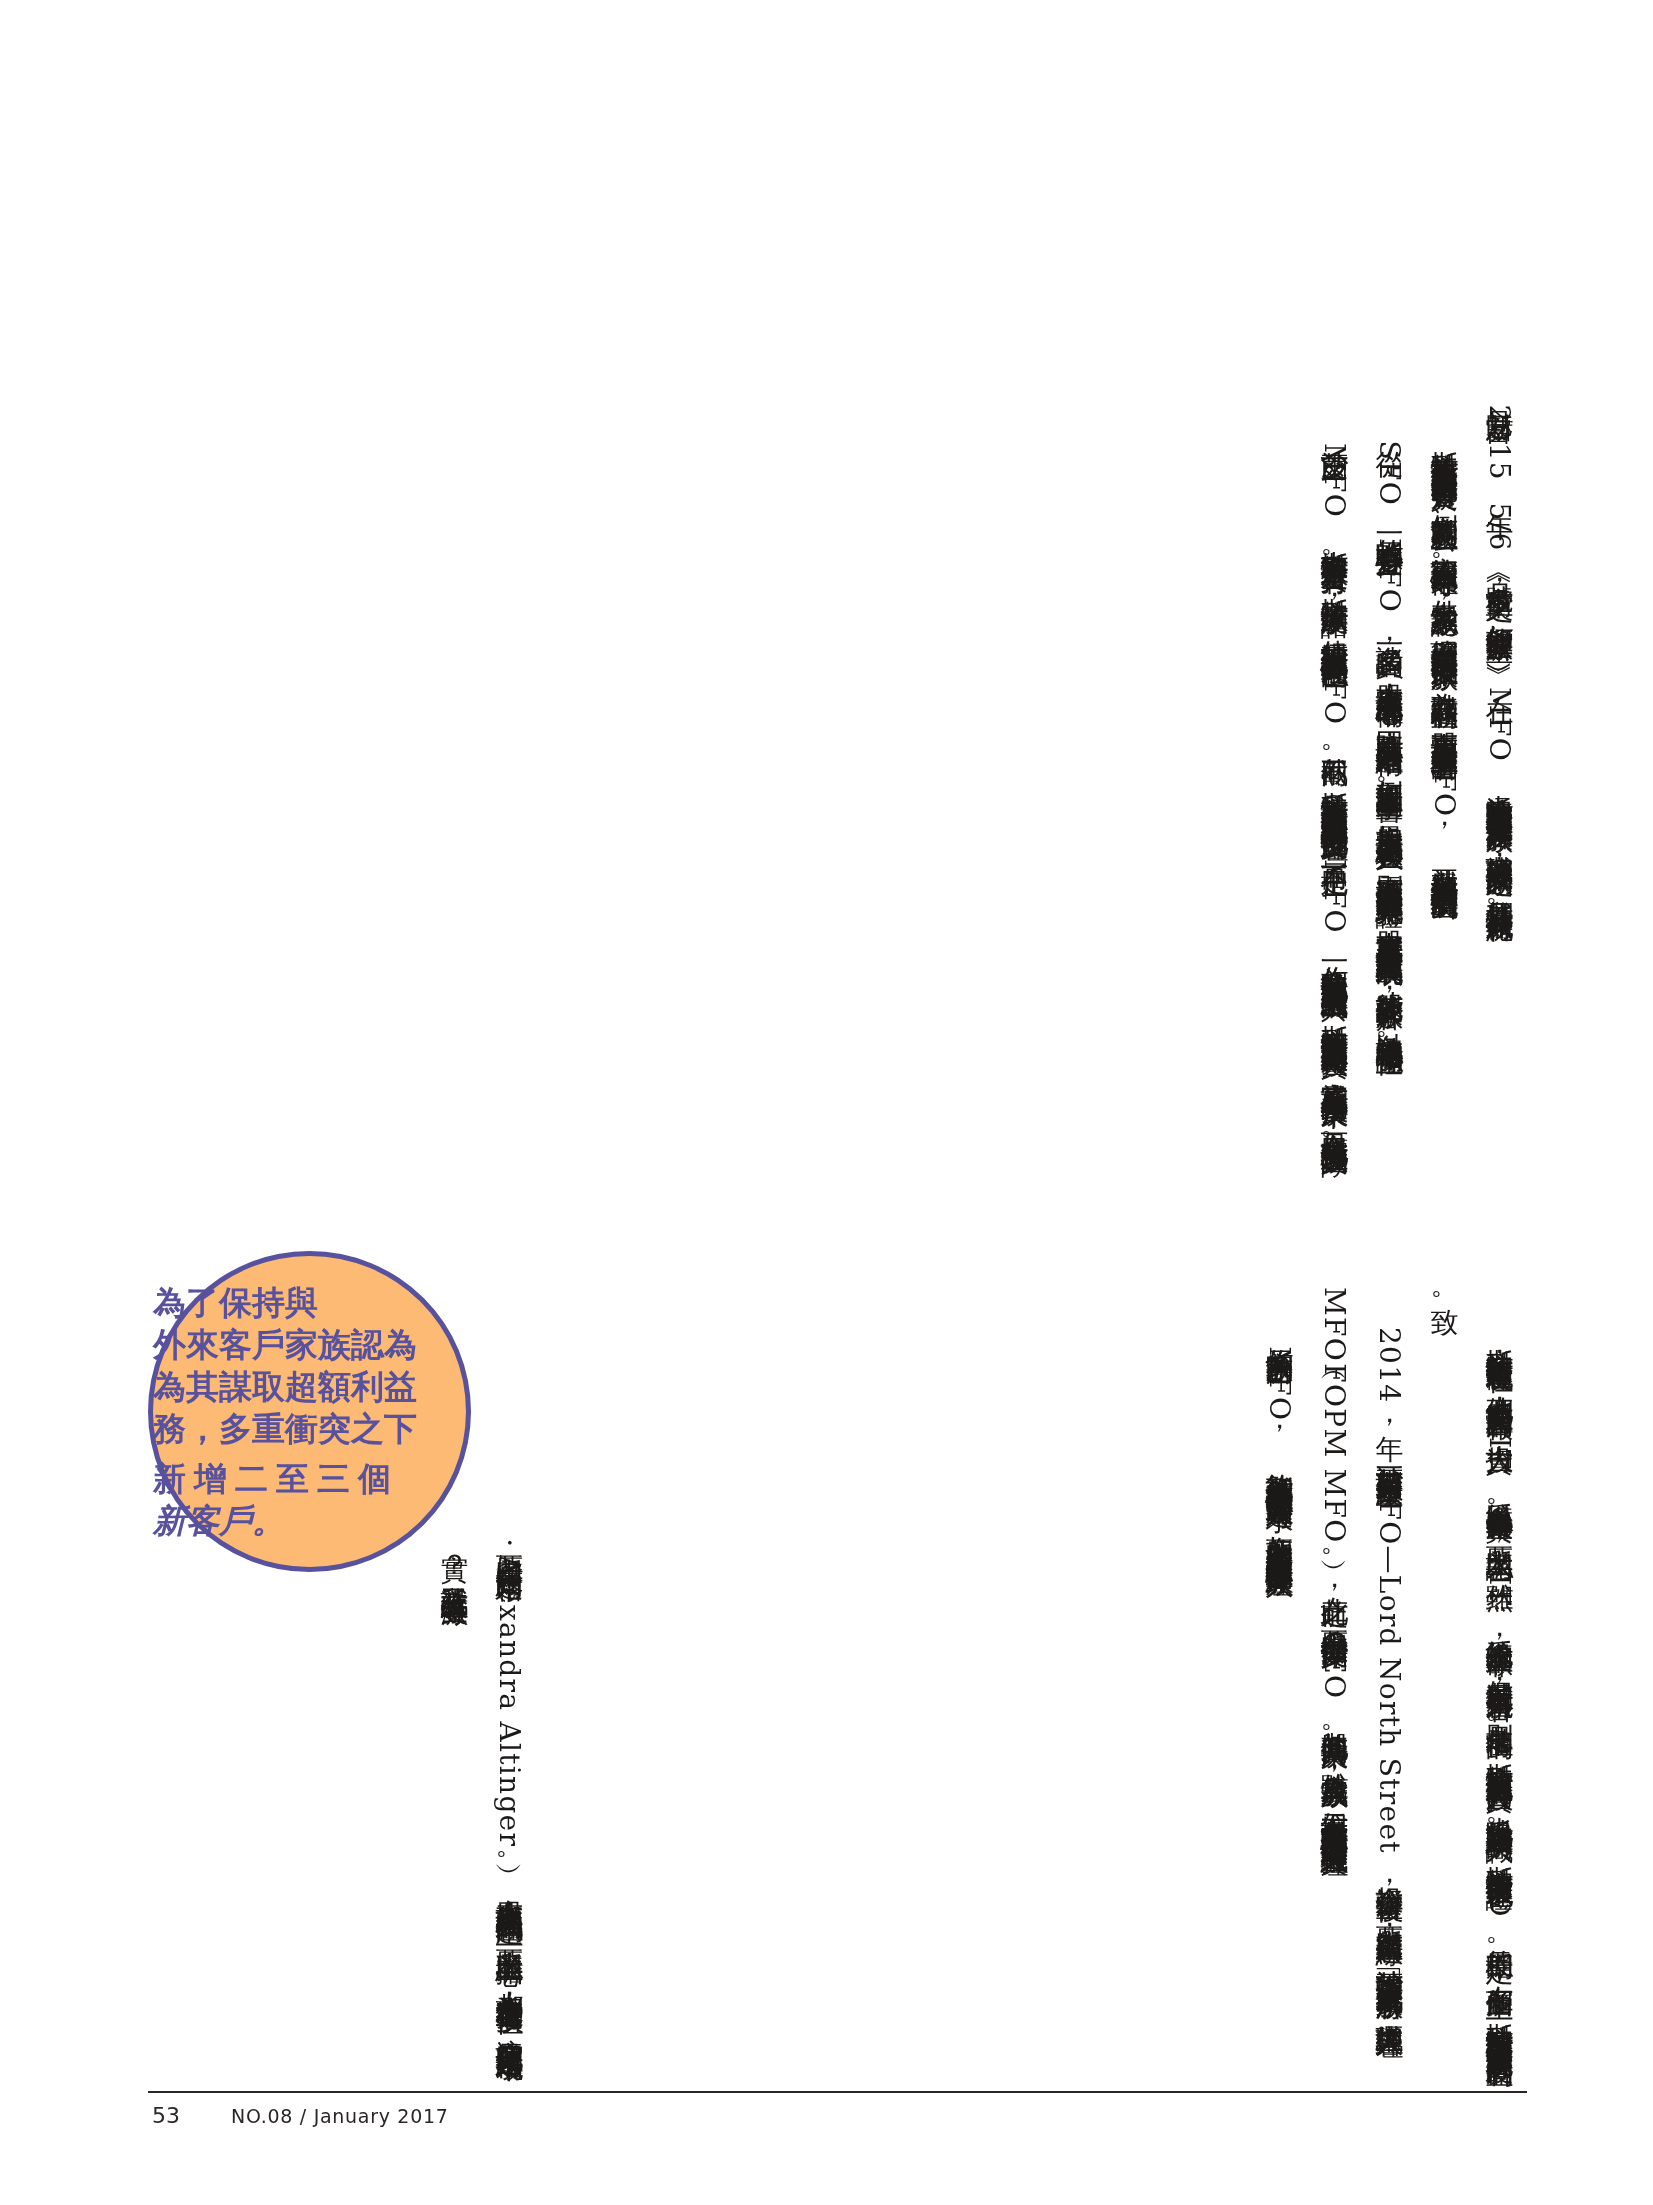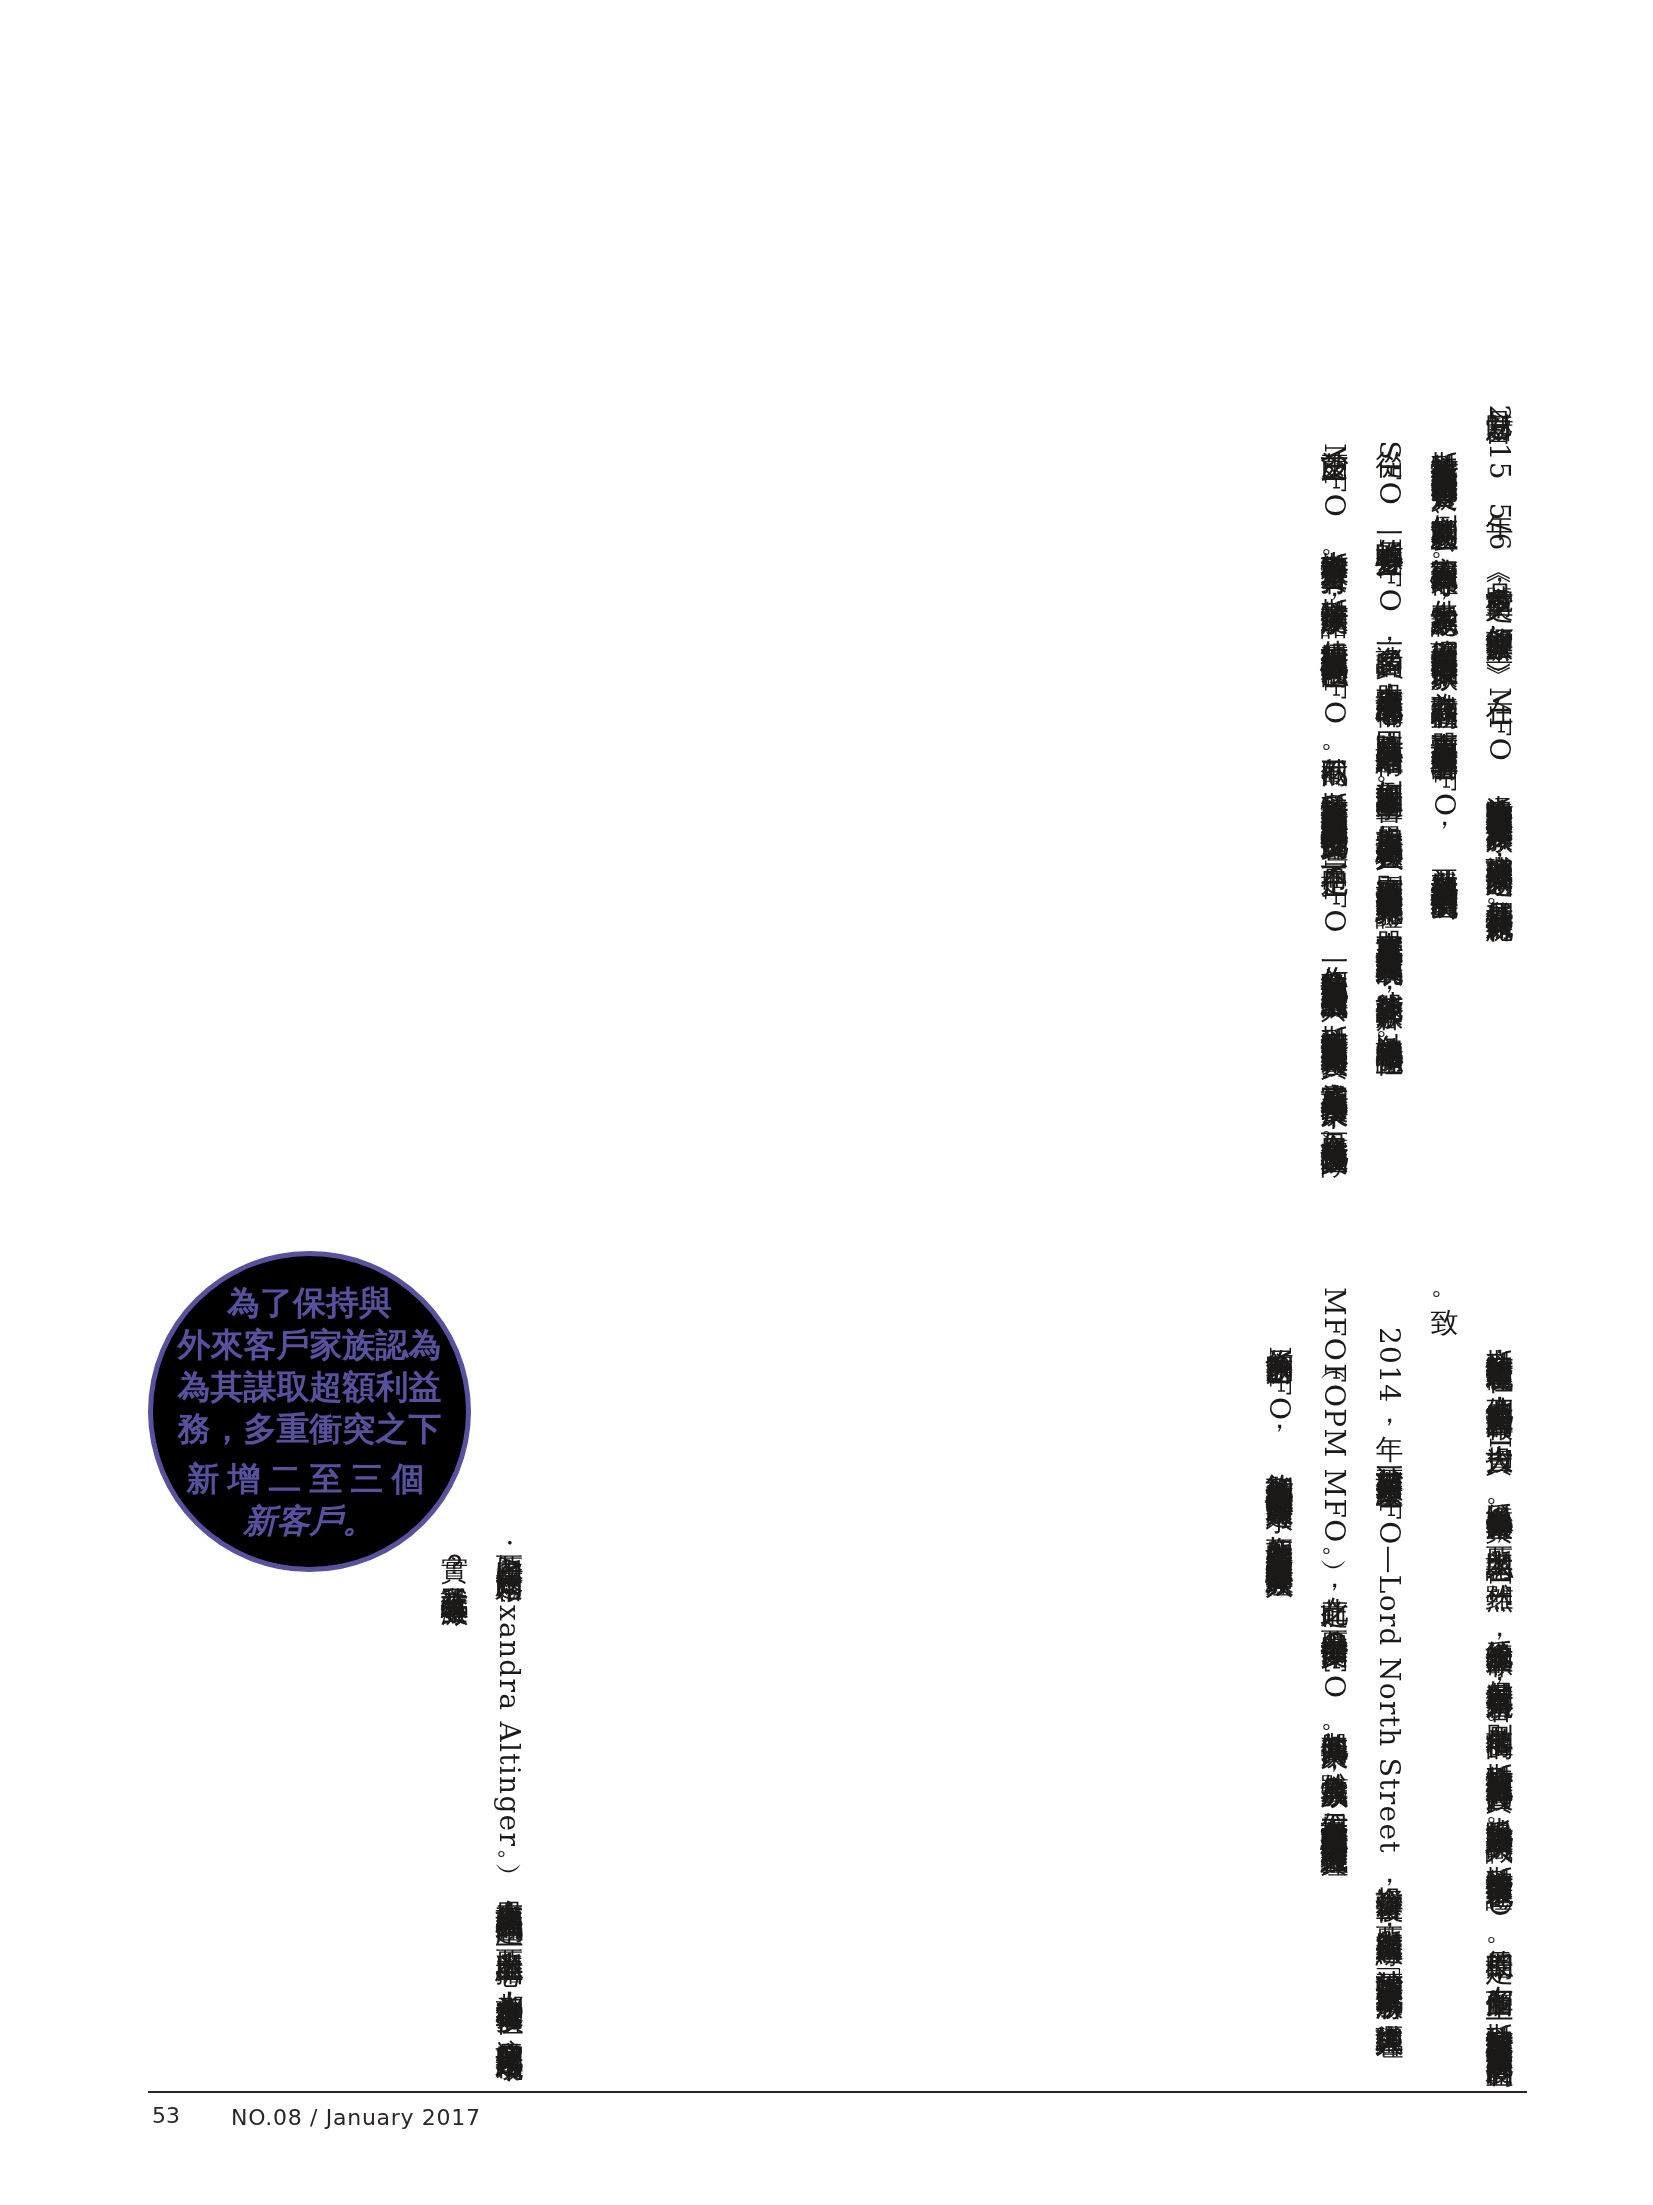--- a/index.html
+++ b/index.html
@@ -29,22 +29,22 @@
 
   
   #pull-quote{
     position:absolute;
     left:148px; top:1251px;
     width:323px; height:321px;
     border:5.3px solid #57519e;
     border-radius:50%;
     box-sizing:border-box;
     display:flex;flex-direction:column;
-    align-items:center;justify-content:center;
-    background:#000000;
+    justify-content:center;
+    background:#fdba74;
   }
   #pull-quote .line{
     font-family:"DejaVu Sans","Liberation Sans",sans-serif;
     font-weight:bold;
     font-size:33px;
     line-height:42px;
     color:#57519e;
     white-space:nowrap;
   }
   #pull-quote .line:nth-child(5){letter-spacing:8px;}
@@ -59,21 +59,21 @@
   #footer-pagenum{
     position:absolute;
     left:152px; top:2103px;
     font-family:"DejaVu Sans","Liberation Sans",sans-serif;
     font-size:22px; color:#2b2626;
   }
   #footer-issue{
     position:absolute;
     left:231px; top:2105px;
     font-family:"DejaVu Sans","Liberation Sans",sans-serif;
-    font-size:22px; color:#2b2626;
+    font-size:19px; color:#2b2626;
     letter-spacing:0.7px;
   }
 </style>
 </head>
 <body>
 
 <div id="page">
 
   <div id="top-block" class="vblock">
     <p class="no-indent">見新財富 2015 年 5/6 月號《多重衝突之下，如何管控家族辦公室？》）。在 MFO 中通常較為突顯的利益衝突存在於股東家族與客戶家族、職業管理層與股東家族之間，我們且看斯科特家族如何化解。</p>

